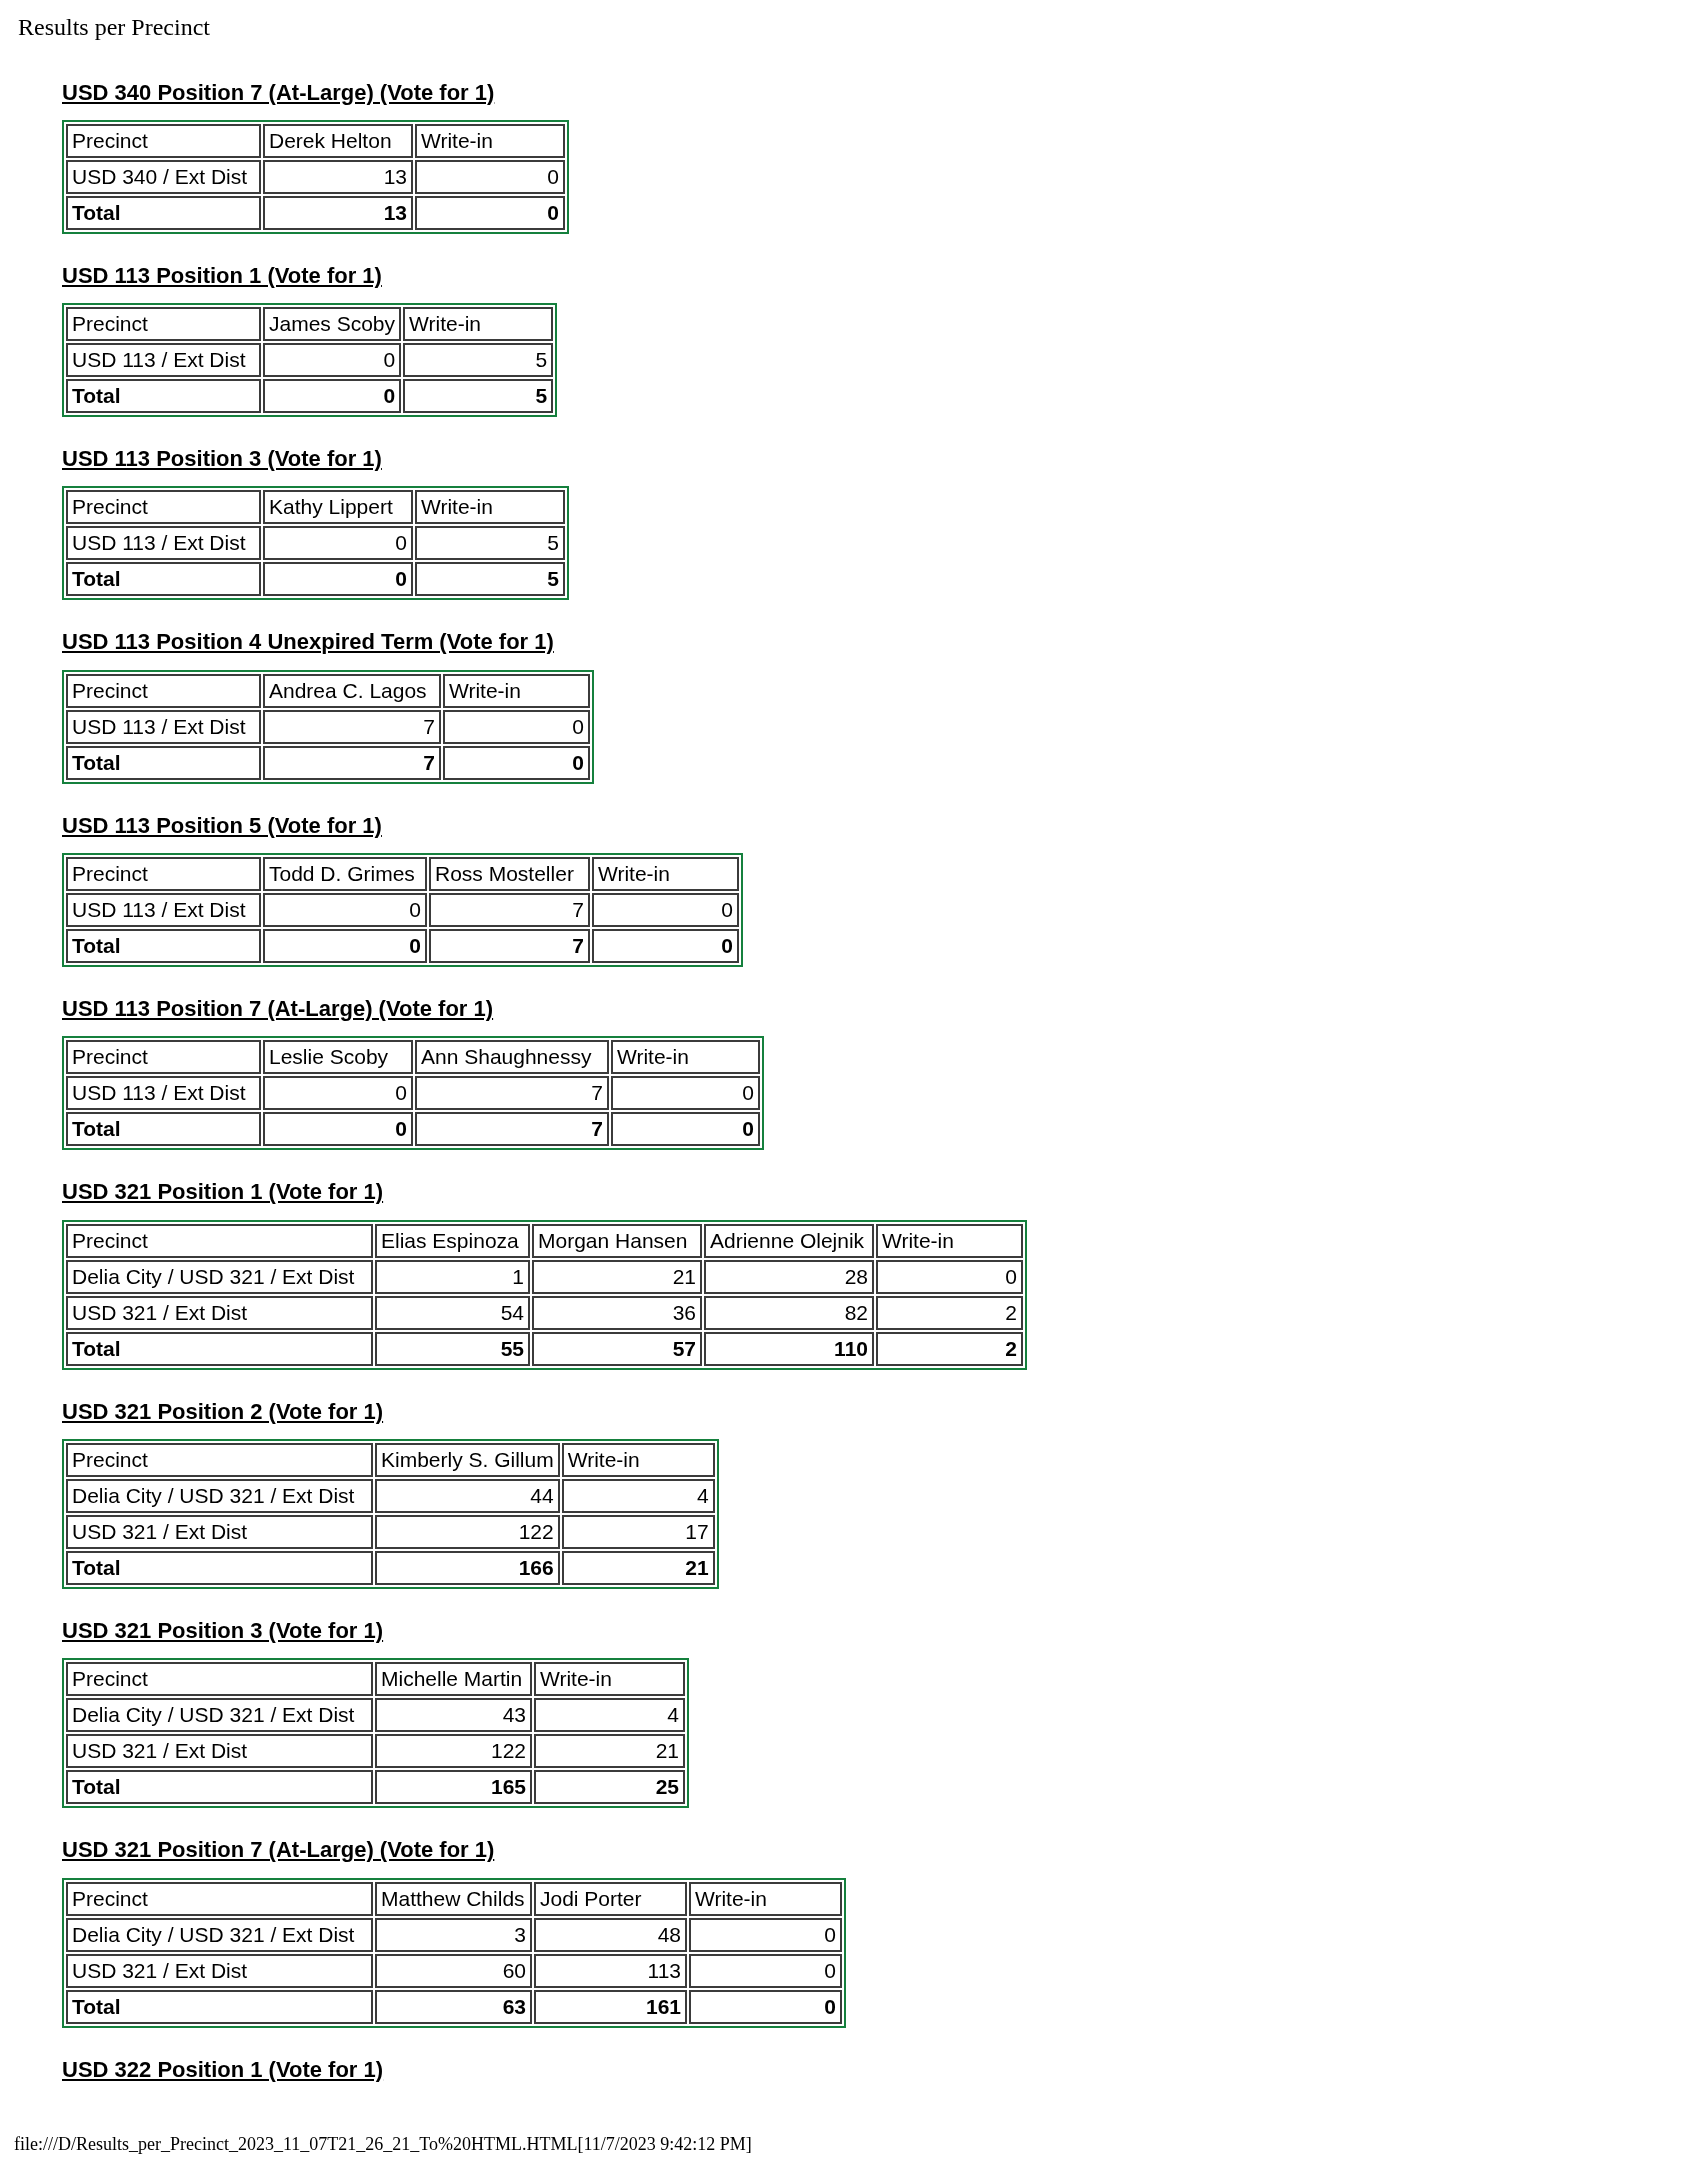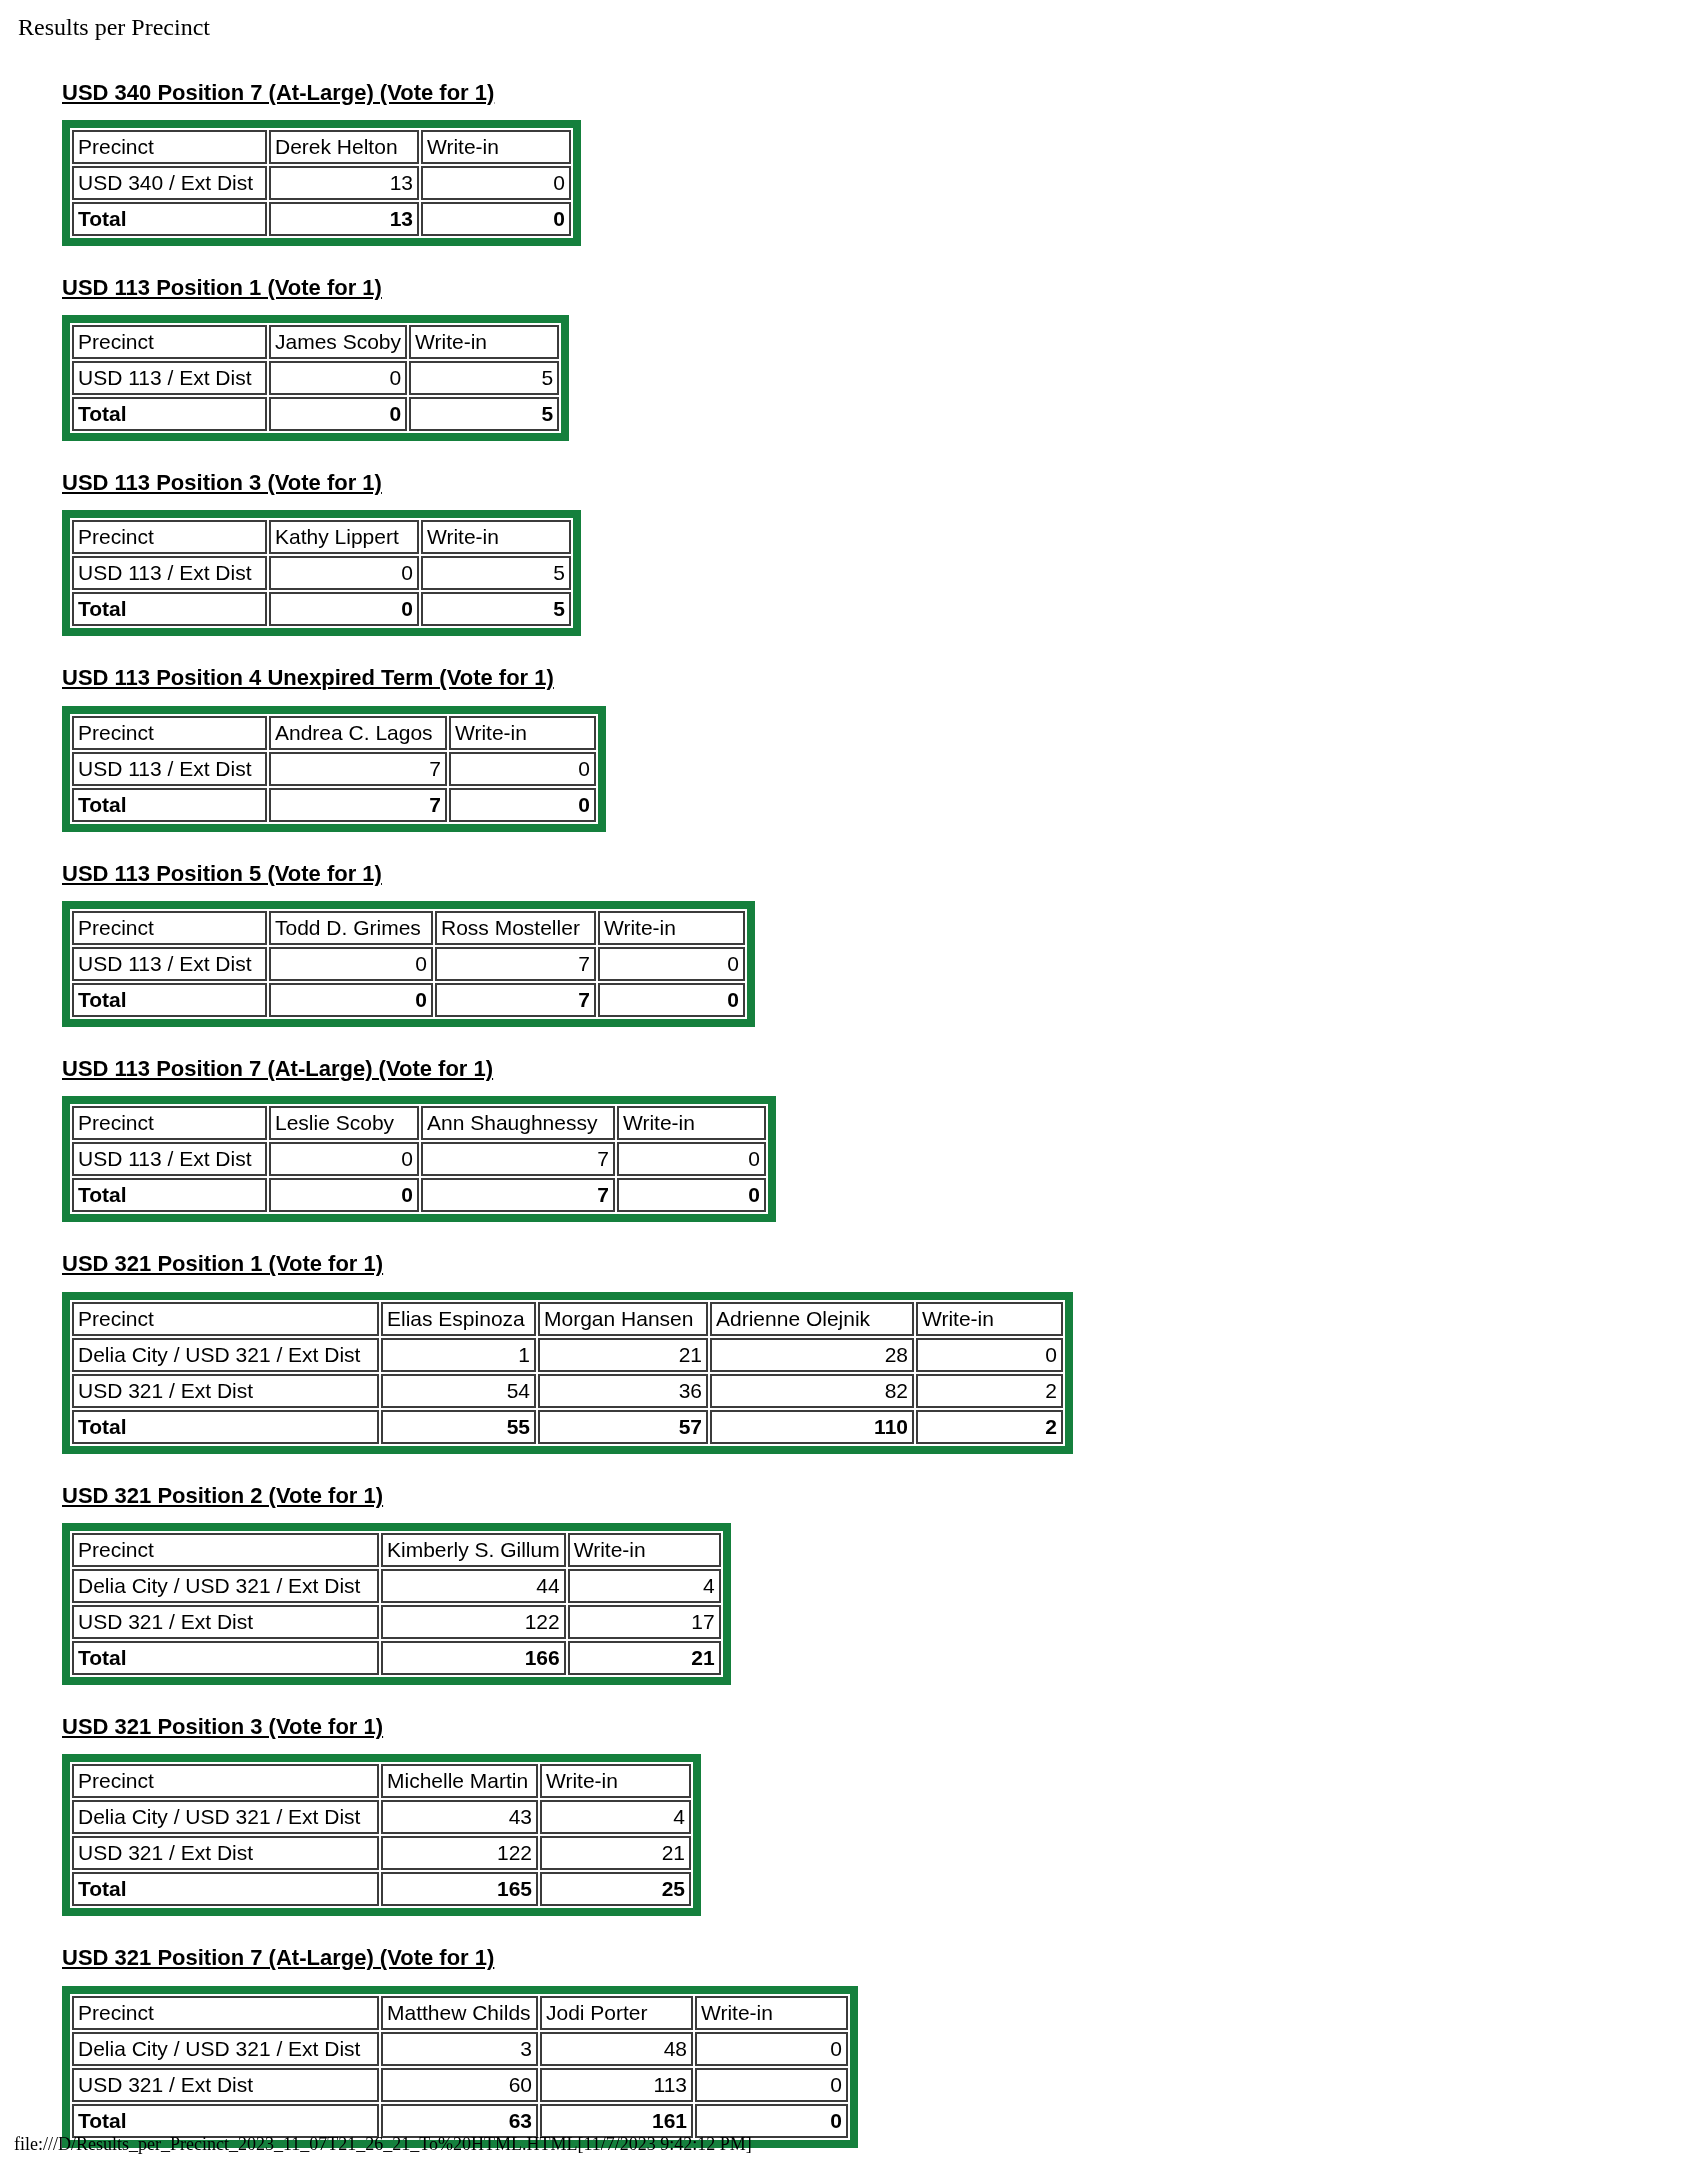--- a/index.html
+++ b/index.html
@@ -34,21 +34,21 @@
     text-decoration: underline;
     margin: 29px 0 15px 0;
     line-height: 1.15;
   }
   section:first-child .contest-heading {
     margin-top: 38px;
   }
   table.results {
     border-collapse: separate;
     border-spacing: 2px;
-    border: 8px solid #15803d;
+    border: 2px solid #15803d;
     background: #ffffff;
     table-layout: fixed;
   }
   table.results th,
   table.results td {
     box-sizing: border-box;
     border: 2px solid #3b3b3b;
     padding: 1px 4px;
     height: 34px;
     font-size: 21px;
@@ -227,21 +227,21 @@
       </table>
     </section>
     <section>
       <h2 class="contest-heading">USD 321 Position 1 (Vote for 1)</h2>
       <table class="results">
         <thead>
           <tr>
             <th style="width: 307px;">Precinct</th>
             <th style="width: 155px;">Elias Espinoza</th>
             <th style="width: 170px;">Morgan Hansen</th>
-            <th style="width: 204px;">Adrienne Olejnik</th>
+            <th style="width: 170px;">Adrienne Olejnik</th>
             <th style="width: 147px;">Write-in</th>
           </tr>
         </thead>
         <tbody>
           <tr>
             <td>Delia City / USD 321 / Ext Dist</td>
             <td class="num">1</td>
             <td class="num">21</td>
             <td class="num">28</td>
             <td class="num">0</td>

